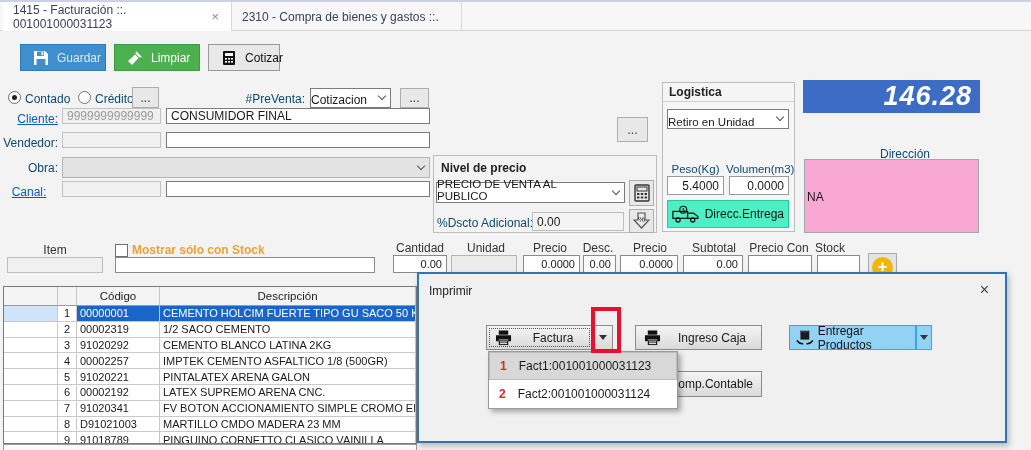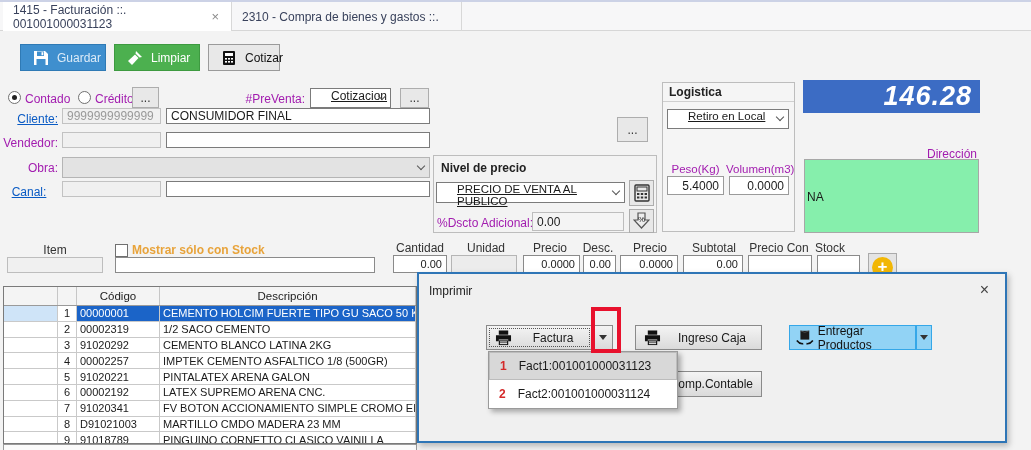--- a/index.html
+++ b/index.html
@@ -21,27 +21,27 @@
           padding:0 12px; font-size:12px; cursor:pointer; }
   .btn-blue  { background:#3f8fce; border:1px solid #2f7ab5; color:#dcebf8; }
   .btn-green { background:#4cb04f; border:1px solid #3d9a40; color:#ffffff; }
   .btn-gray  { background:#e8e8e8; border:1px solid #9a9a9a; color:#111; }
 
   
   .field { position:absolute; background:#fff; border:1px solid #7b7b7b; height:16px;
            font-size:12px; padding:0 4px; display:flex; align-items:center; }
   .gfield { background:#f0f0f0; border:1px solid #c2c2c2; color:#9a9a9a; }
   .combo { position:absolute; background:#fff; border:1px solid #7b7b7b; height:20px;
-           display:flex; align-items:flex-start; padding:0 18px 0 20px; font-size:12px;text-decoration:underline; }
+           display:flex; align-items:flex-end; padding:0 18px 0 0; font-size:12px; }
   .combo.gray { background:#e3e3e3; border:1px solid #b5b5b5; }
   .chev { position:absolute; right:5px; top:50%; width:6px; height:6px; margin-top:-5px;
           border-right:1.6px solid #555; border-bottom:1.6px solid #555; transform:rotate(45deg); }
   .dots-btn { position:absolute; background:#e8e8e8; border:1px solid #adadad; color:#333;
               display:flex; align-items:center; justify-content:center; font-size:12px; cursor:pointer; }
-  .lbl { position:absolute; font-size:12px; color:#a21caf; }
+  .lbl { position:absolute; font-size:12px; color:#0c4a6e; }
   .link { color:#0a5bc4; text-decoration:underline; cursor:pointer; }
   .radio { position:absolute; width:13px; height:13px; border:1px solid #707070; border-radius:50%;
            background:#fff; }
   .radio.sel::after { content:""; position:absolute; left:3px; top:3px; width:5px; height:5px;
            border-radius:50%; background:#222; }
   .checkbox { position:absolute; width:13px; height:13px; border:1px solid #707070; background:#fff; }
 
   
   .groupbox { position:absolute; border:1px solid #bdbdbd; background:#f5f5f5; }
   .grouptitle { font-weight:bold; color:#222; font-size:12px; }
@@ -211,31 +211,42 @@
       <text x="8.5" y="10" font-size="8" text-anchor="middle" fill="#222" font-family="sans-serif">%</text>
     </svg>
   </div>
 
   <div class="groupbox" style="left:662px; top:82px; width:133px; height:150px;">
     <div style="height:19px; border-bottom:1px solid #cfcfcf; display:flex; align-items:center; padding-left:6px;">
       <span class="grouptitle">Logistica</span>
     </div>
   </div>
   <div class="combo" style="left:667px; top:109px; width:122px; height:20px; font-size:11.5px;">
-    <span>Retiro en Local</span>
+    <span>Retiro en Unidad</span>
     <span class="chev"></span>
   </div>
   <div class="lbl" style="left:667px; top:163px; width:57px; text-align:center; font-size:11.5px;">Peso(Kg)</div>
   <div class="lbl" style="left:726px; top:163px; width:66px; text-align:center; font-size:11.5px;">Volumen(m3)</div>
   <div class="field" style="left:667px; top:176px; width:57px; height:19px; justify-content:flex-end; border-color:#9a9a9a;">5.4000</div>
   <div class="field" style="left:729px; top:176px; width:60px; height:19px; justify-content:flex-end; border-color:#9a9a9a;">0.0000</div>
+  <div class="mint-btn" style="left:667px; top:200px; width:122px; height:28px;">
+    <svg width="30" height="20" viewBox="0 0 32 22">
+      <circle cx="13" cy="6" r="4" fill="none" stroke="#111" stroke-width="1.4"></circle>
+      <path d="M13 4 v2 l1.5 1" stroke="#111" stroke-width="1.2" fill="none"></path>
+      <rect x="1" y="8" width="17" height="8" fill="none" stroke="#111" stroke-width="1.4"></rect>
+      <path d="M18 10 h7 l5 4 v2 h-12 z" fill="none" stroke="#111" stroke-width="1.4"></path>
+      <circle cx="7" cy="18" r="2.4" fill="none" stroke="#111" stroke-width="1.4"></circle>
+      <circle cx="24" cy="18" r="2.4" fill="none" stroke="#111" stroke-width="1.4"></circle>
+    </svg>
+    <span>Direcc.Entrega</span>
+  </div>
 
   <div class="total-box">146.28</div>
-  <div class="lbl" style="left:880px; top:147px; width:97px; text-align:right;">Dirección</div>
-  <div class="abs" style="left:804px; top:159px; width:175px; height:74px; background:#86efac; border:1px solid #a7a7a7; padding:30px 4px 0 2px; font-size:12px;">NA</div>
+  <div class="lbl" style="left:880px; top:147px; width:97px; text-align:left;">Dirección</div>
+  <div class="abs" style="left:804px; top:159px; width:175px; height:74px; background:#f9a8d4; border:1px solid #a7a7a7; padding:30px 4px 0 2px; font-size:12px;">NA</div>
 
   <div class="collbl" style="left:7px; width:96px; top:243px;">Item</div>
   <div class="cfield" style="left:7px; width:96px; top:257px; height:16px; background:#f0f0f0; border-color:#bdbdbd;"></div>
   <div class="checkbox" style="left:115px; top:244px;"></div>
   <div class="lbl" style="left:132px; top:243px; font-weight:bold; color:#e8a33a;">Mostrar sólo con Stock</div>
   <div class="cfield" style="left:115px; width:260px; top:257px; height:16px; justify-content:flex-start;"></div>
 
   <div class="collbl" style="left:393px; width:54px;">Cantidad</div>
   <div class="cfield" style="left:393px; width:54px;">0.00</div>
   <div class="collbl" style="left:458px; width:56px;">Unidad</div>

